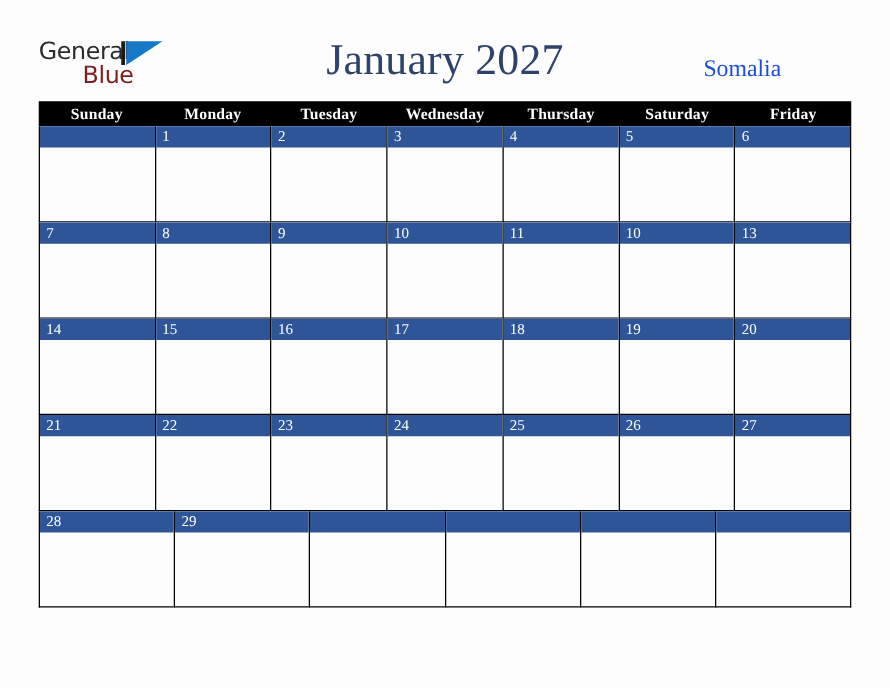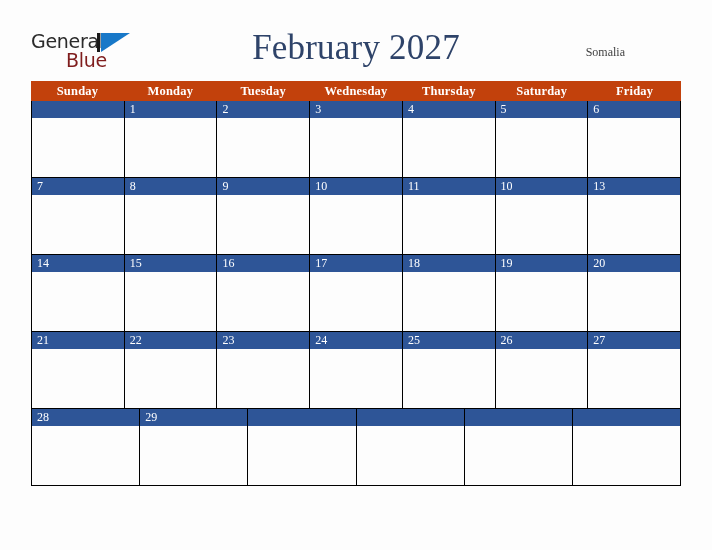--- a/index.html
+++ b/index.html
@@ -94,39 +94,39 @@
     color: #2e4369;
     letter-spacing: 0.2px;
     white-space: nowrap;
   }
 
   .country {
     position: absolute;
     right: 31px;
     top: 45px;
     font-family: "Liberation Serif", serif;
-    font-size: 12px;
-    color: #404040;
+    font-size: 19px;
+    color: #1d4ed8;
     white-space: nowrap;
     text-align: center;
   }
 
   
   .calendar {
     position: absolute;
     left: 31px;
     top: 81px;
     width: 650px;
   }
 
   .dow-row {
     display: flex;
     width: 650px;
     height: 20px;
-    background: #c2410c;
+    background: #000000;
   }
   .dow-cell {
     flex: 1 1 0;
     color: #ffffff;
     font-family: "Liberation Serif", serif;
     font-size: 12.5px;
     font-weight: bold;
     text-align: center;
     line-height: 20px;
     letter-spacing: 0.2px;
@@ -175,21 +175,21 @@
 
     <div class="logo">
       <span class="logo-general">General</span>
       <span class="logo-mark">
         <span class="logo-bar"></span>
         <span class="logo-tri"></span>
       </span>
       <span class="logo-blue">Blue</span>
     </div>
 
-    <div class="month-title">February 2027</div>
+    <div class="month-title">January 2027</div>
 
     <div class="country">Somalia</div>
 
   </div>
 
   <div class="calendar">
     <div class="dow-row">
       <div class="dow-cell">Sunday</div>
       <div class="dow-cell">Monday</div>
       <div class="dow-cell">Tuesday</div>

